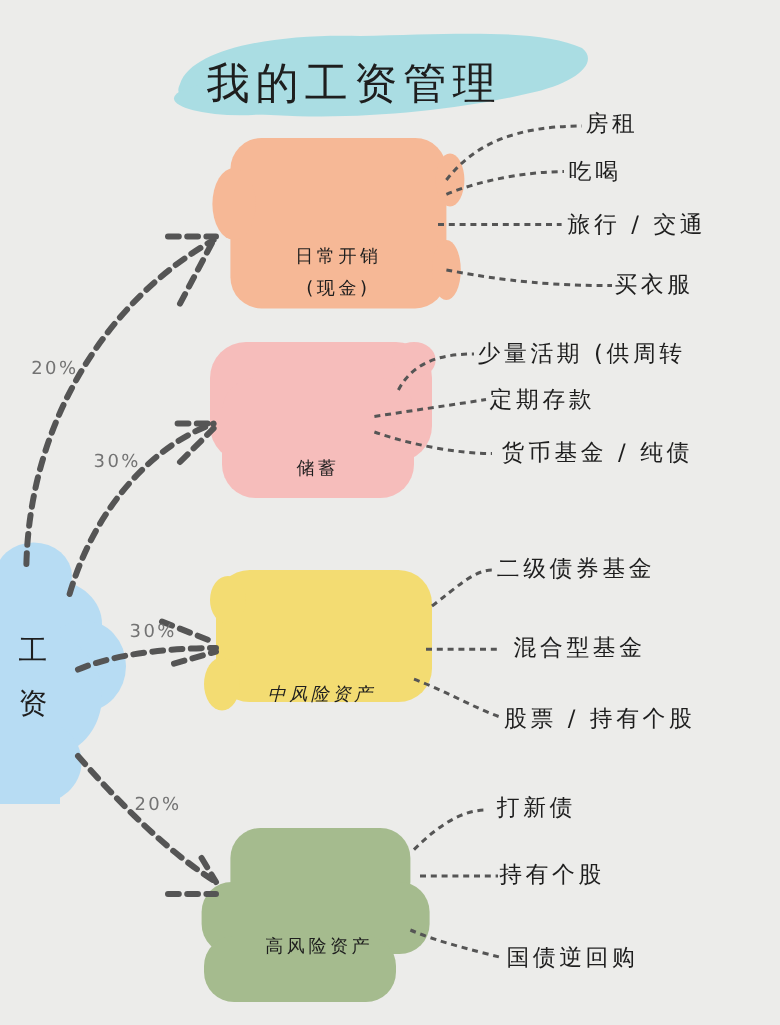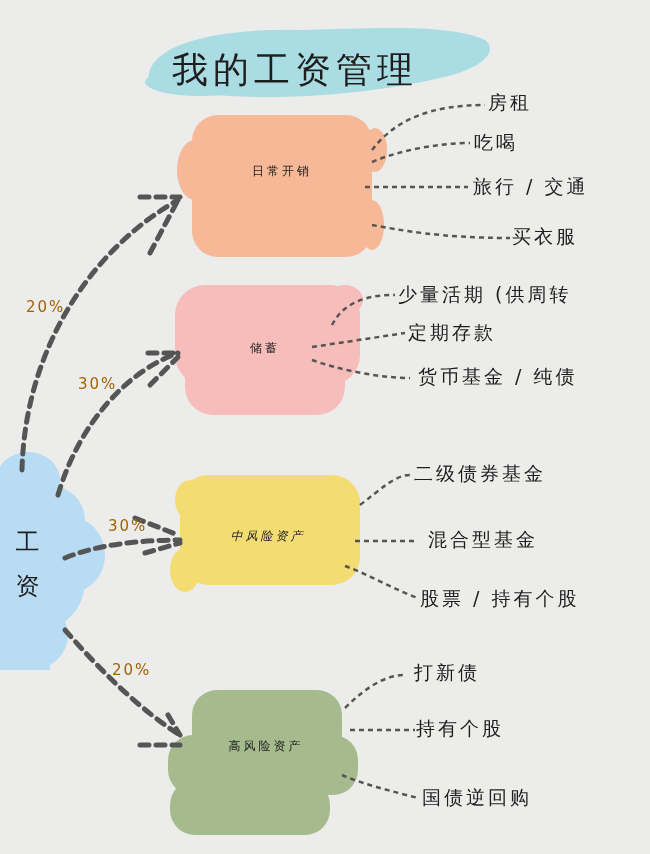--- a/index.html
+++ b/index.html
@@ -5,22 +5,22 @@
   html, body { margin:0; padding:0; }
   body {
     width:650px; height:854px; position:relative; overflow:hidden;
     background:#ececea;
     font-family:"DejaVu Sans", sans-serif;
     color:#1e1e1e;
   }
   svg.layer { position:absolute; left:0; top:0; width:650px; height:854px; }
   .txt { position:absolute; white-space:nowrap; font-size:19px; letter-spacing:3px; }
   .title { font-size:36px; letter-spacing:5px; }
-  .cat { font-size:12px; letter-spacing:3px; text-align:center; }
-  .pct { font-size:15px; letter-spacing:2px; color:#a16207; }
+  .cat { font-size:15px; letter-spacing:3px; text-align:center;margin-top:41px; }
+  .pct { font-size:15px; letter-spacing:2px; color:#737373; }
   .root { font-size:24px; line-height:44px; text-align:center; width:30px; }
 </style>
 </head>
 <body>
 
 <svg class="layer" viewBox="0 0 650 854">
 
   <g fill="#aadde3">
     <path d="M150,70 C160,40 230,28 300,30 C380,28 450,24 485,40 C500,52 480,70 440,78 C380,92 300,100 230,96 C185,94 140,90 150,70 Z"></path>
     <ellipse cx="200" cy="82" rx="55" ry="14"></ellipse>
@@ -99,20 +99,21 @@
   <div>资</div>
 </div>
 
 <div class="txt pct" style="left:26px; top:298px;">20%</div>
 <div class="txt pct" style="left:78px; top:375px;">30%</div>
 <div class="txt pct" style="left:108px; top:517px;">30%</div>
 <div class="txt pct" style="left:112px; top:661px;">20%</div>
 
 <div class="txt cat" style="left:222px; top:163px; width:120px;">
   <div>日常开销</div>
+  <div style="margin-top:8px;">(现金)</div>
 </div>
 <div class="txt cat" style="left:230px; top:340px; width:70px;">储蓄</div>
 <div class="txt cat" style="left:198px; top:528px; width:140px;font-style:italic;">中风险资产</div>
 <div class="txt cat" style="left:196px; top:738px; width:140px;">高风险资产</div>
 
 <div class="txt" style="left:488px; top:90px;">房租</div>
 <div class="txt" style="left:474px; top:130px;">吃喝</div>
 <div class="txt" style="left:473px; top:174px;">旅行 / 交通</div>
 <div class="txt" style="left:512px; top:224px;">买衣服</div>
 

